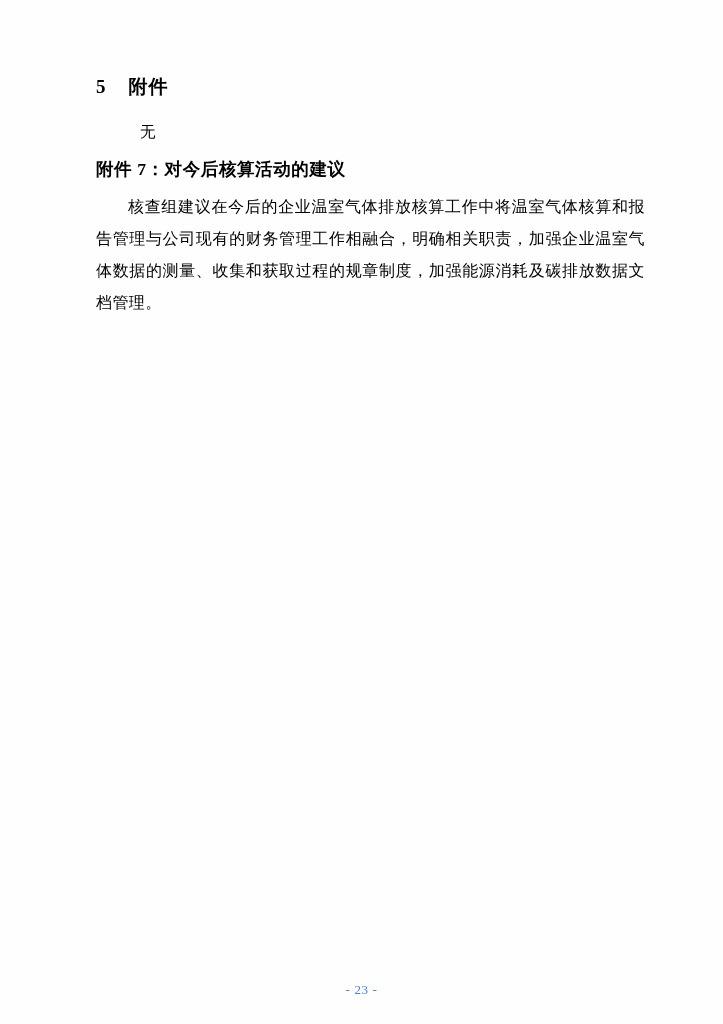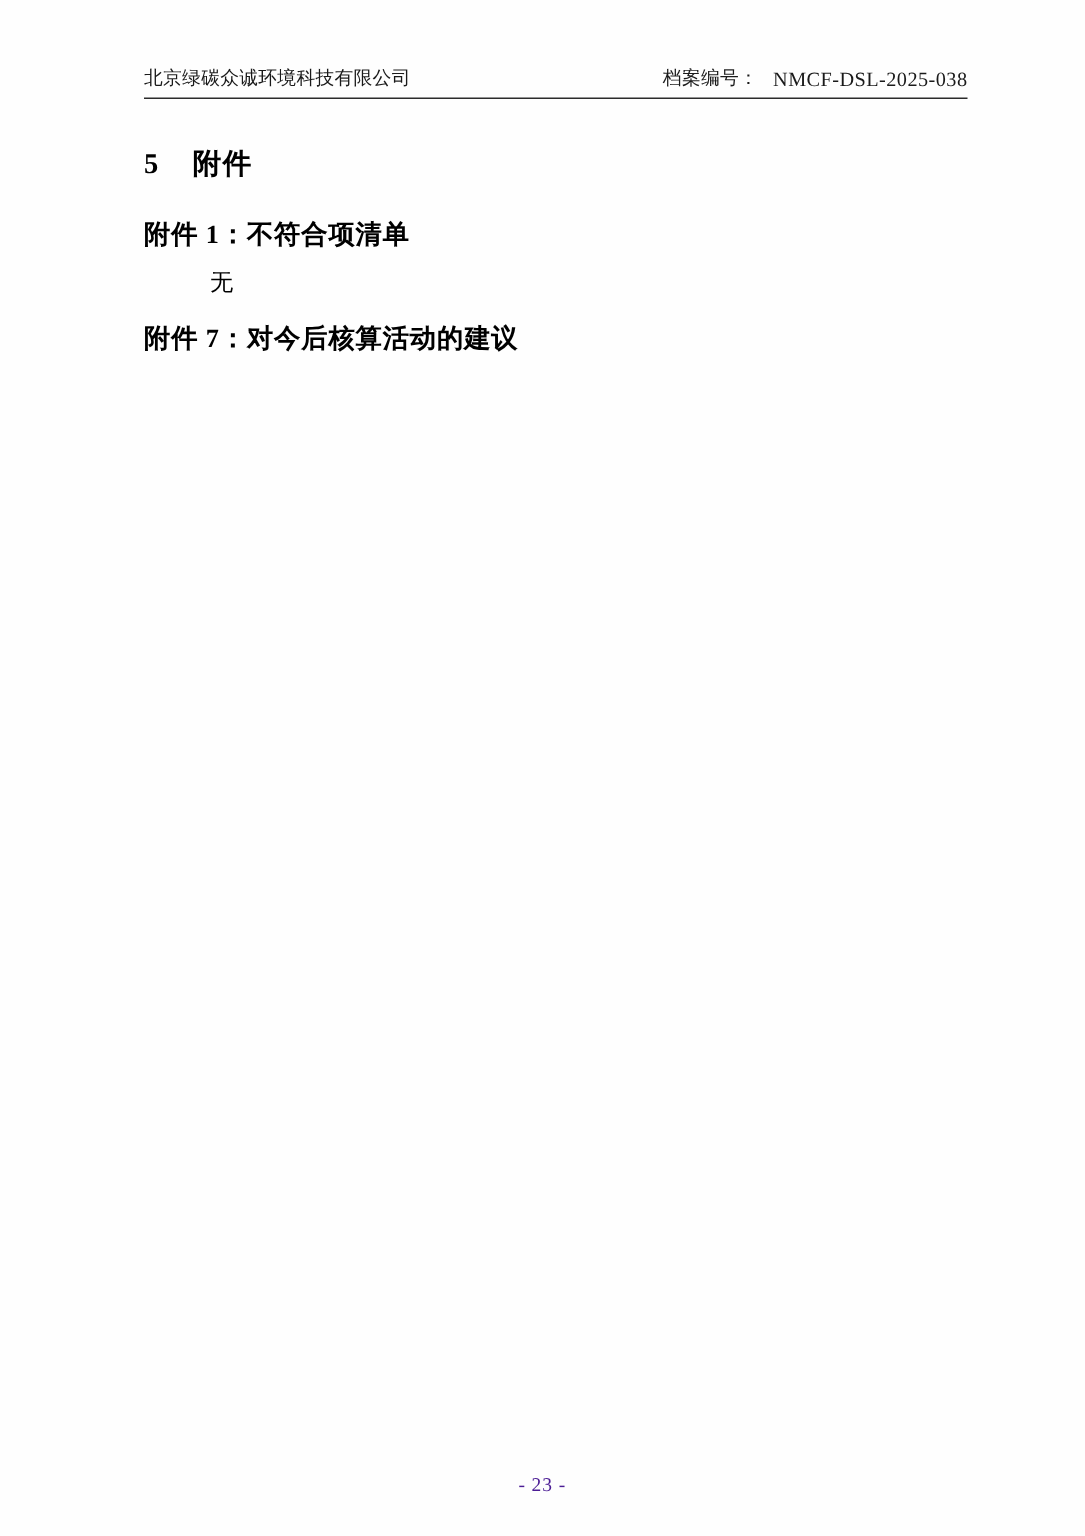--- a/index.html
+++ b/index.html
@@ -93,49 +93,42 @@
     letter-spacing: 0.4px;
   }
   
   .footer {
     position: absolute;
     left: 0;
     right: 0;
     bottom: 26px;
     text-align: center;
     font-size: 13px;
-    color: #4c1d95;
+    color: #3b82f6;
     letter-spacing: 0.6px;
   }
 </style>
 </head>
 <body>
 
 <div class="page">
   <div class="page-inner">
 
-    <div class="header">
-      <div class="header-left">北京绿碳众诚环境科技有限公司</div>
-      <div class="header-right">
-        <span class="label">档案编号：</span>
-        <span class="value">NMCF-DSL-2025-038</span>
-      </div>
-    </div>
 
     <div class="content">
 
       <h1 class="section-title">
         <span class="num">5</span>
         <span>附件</span>
       </h1>
 
-      <h2 class="sub-title">附件 1：不符合项清单</h2>
       <p class="plain-line">无</p>
 
       <h2 class="sub-title">附件 7：对今后核算活动的建议</h2>
+      <p class="para">核查组建议在今后的企业温室气体排放核算工作中将温室气体核算和报告管理与公司现有的财务管理工作相融合，明确相关职责，加强企业温室气体数据的测量、收集和获取过程的规章制度，加强能源消耗及碳排放数据文档管理。</p>
 
     </div>
   </div>
 
   <div class="footer">
     <span>- 23 -</span>
   </div>
 </div>
 
 </body></html>

